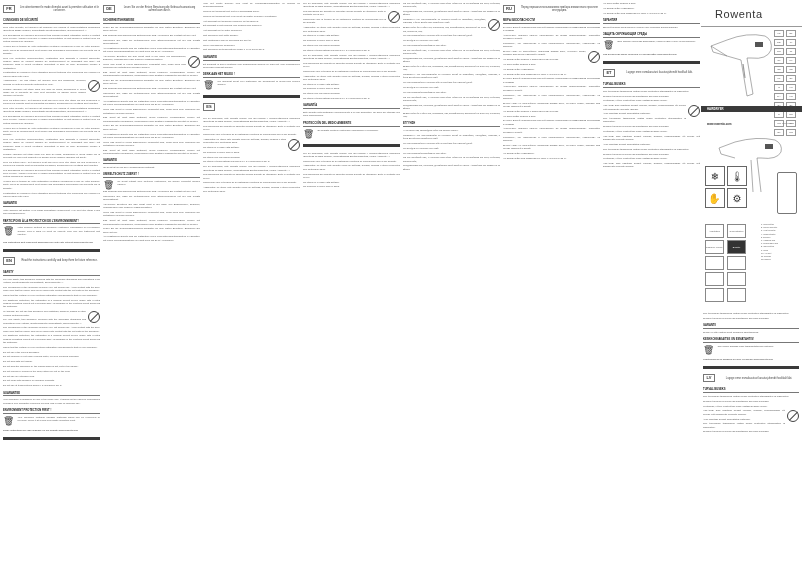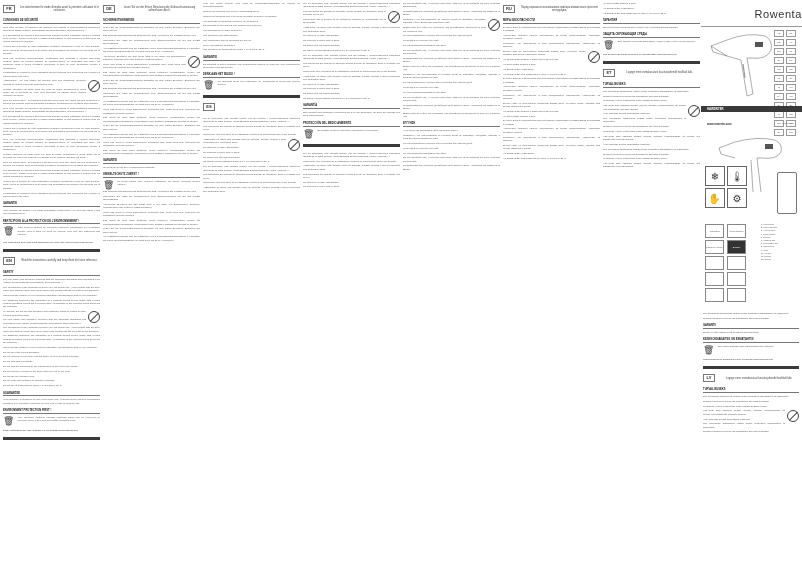--- a/index.html
+++ b/index.html
@@ -10,21 +10,21 @@
   .headtxt{font-size:2.6px;line-height:3.2px;text-align:center;flex:1;color:#444;}
   .sec{font-weight:bold;font-size:2.7px;color:#222;border-bottom:0.5px solid #777;margin:4px 0 2px;padding-bottom:0.5px;}
   p{margin:0 0 1.5px;text-align:justify;}
   .bar{height:3px;background:#3a3a3a;margin:5px 0;}
   .noicon{display:inline-block;width:10px;height:10px;border:0.8px solid #444;border-radius:50%;position:relative;float:right;margin:1px 0 1px 2px;}
   .noicon:after{content:"";position:absolute;left:4.5px;top:-1px;width:0.8px;height:12px;background:#444;transform:rotate(45deg);}
   .bin{display:inline-block;font-size:9px;line-height:10px;float:left;margin-right:3px;color:#333;}
   .url{font-size:2.4px;color:#333;margin:3px 0;}
   
   .prod{position:absolute;left:701px;top:0;width:101px;height:567px;}
-  .logo{font-size:11px;letter-spacing:0.6px;color:#333;margin:8px 0 0 14px;font-weight:normal;text-align:right;}
+  .logo{font-size:11px;letter-spacing:0.6px;color:#333;margin:8px 0 0 14px;font-weight:normal;}
   .hr{height:0.6px;background:#999;margin:6px 0;}
   .codes{position:absolute;right:6px;top:30px;display:grid;grid-template-columns:10px 10px;gap:2px 2px;}
   .code{border:0.5px solid #999;font-size:2.4px;line-height:5px;text-align:center;color:#555;}
   .dryer{position:absolute;left:6px;top:28px;}
   .darkbar{position:absolute;left:0;top:106px;width:101px;height:6px;background:#3a3a3a;color:#fff;font-size:2.8px;line-height:6px;padding-left:6px;box-sizing:border-box;font-weight:bold;}
   .web{position:absolute;left:6px;top:122px;font-size:2.8px;color:#333;font-weight:bold;}
   .ref{position:absolute;right:8px;top:122px;font-size:2.2px;color:#777;}
   .feat{position:absolute;border:0.6px solid #666;width:18px;height:18px;display:flex;align-items:center;justify-content:center;font-size:10px;color:#333;background:#fff;}
   .box{position:absolute;border:0.6px solid #888;width:17px;height:12px;font-size:2.2px;display:flex;align-items:center;justify-content:center;text-align:center;color:#555;}
   .parts{position:absolute;left:60px;top:223px;font-size:2.1px;line-height:3.2px;color:#555;width:40px;}

